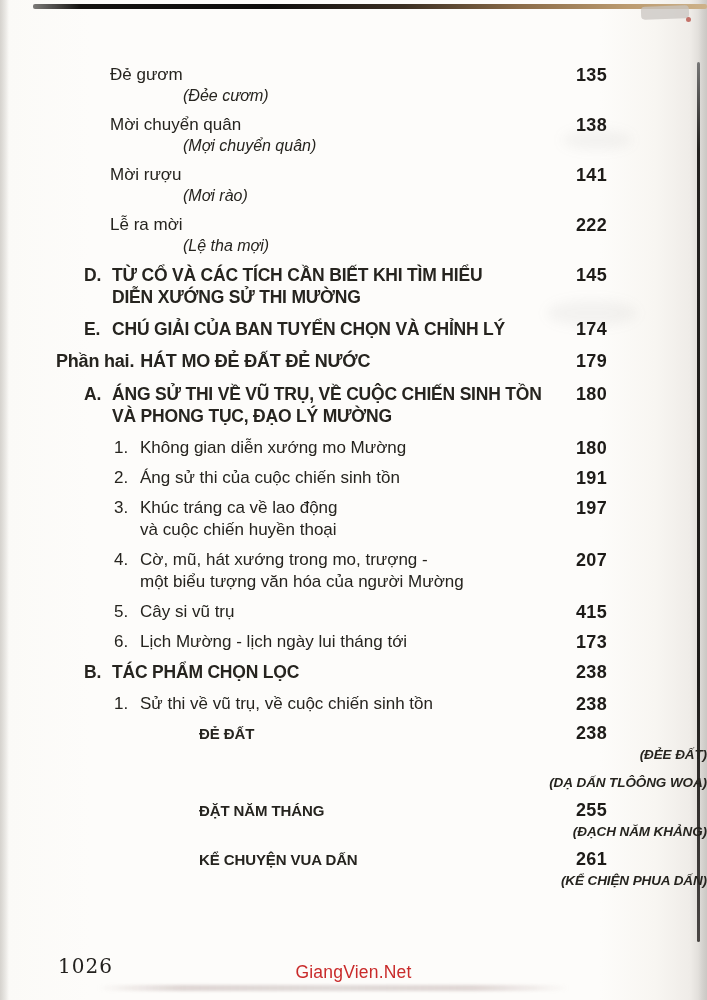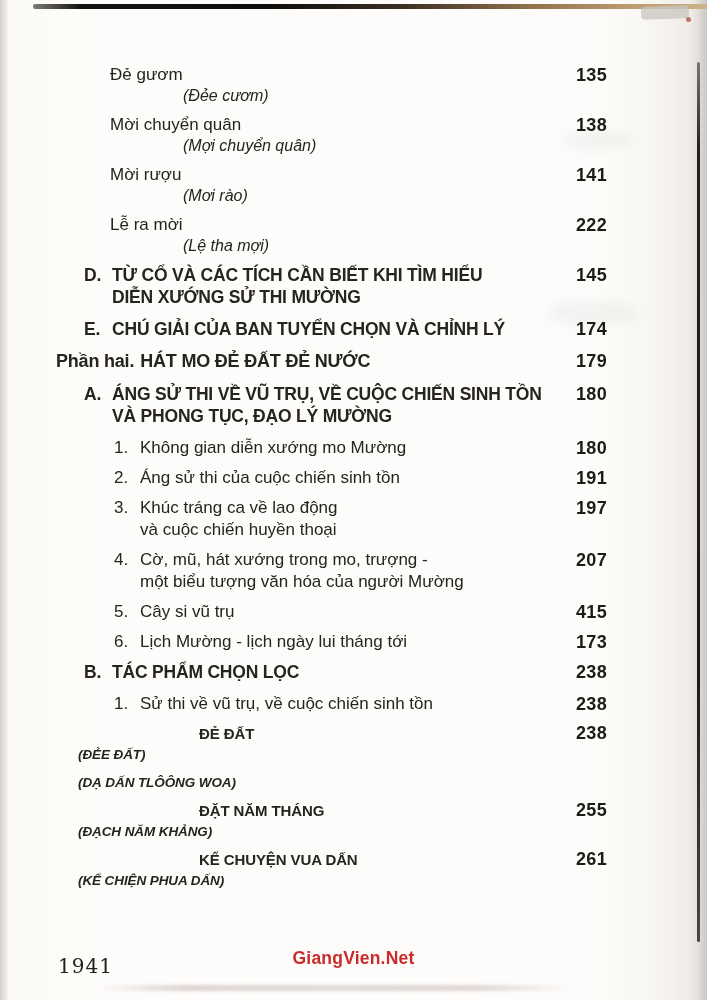--- a/index.html
+++ b/index.html
@@ -85,32 +85,32 @@
   .entry.part{margin:6px 0 11px 0;font-weight:bold;}
   .entry.part .ln{padding-left:56px;font-size:18px;letter-spacing:-.2px;}
   .entry.part .ln .prefix{margin-right:6px;min-width:0;}
 
   .entry.num .ln{padding-left:114px;}
   .entry.num .ln .prefix{min-width:26px;}
   .entry.num .ln.cont{padding-left:140px;}
 
   .entry.work-caps{font-weight:bold;margin-bottom:8px;}
   .entry.work-caps .ln{padding-left:199px;font-size:15px;line-height:21px;letter-spacing:-.1px;}
-  .entry.work-caps .pron-ln{padding-left:78px;line-height:19px;}
+  .entry.work-caps .pron-ln{padding-left:78px;line-height:19px;text-align:right;}
   .entry.work-caps .pron{font-size:13.5px;}
 
   
   .folio{
     position:absolute;left:58px;bottom:22px;
     font-family:"DejaVu Serif", serif;
     font-size:20px;color:#23211e;letter-spacing:1px;
   }
   .watermark{
-    position:absolute;left:50%;bottom:31px;transform:translateX(-50%);
-    font-size:17.5px;color:#c92b2b;letter-spacing:.2px;font-weight:bold;
+    position:absolute;left:50%;bottom:17px;transform:translateX(-50%);
+    font-size:17.5px;color:#c92b2b;letter-spacing:.2px;
   }
 </style>
 </head>
 <body>
 
 <div class="page">
   <div class="edge-top"></div>
   <div class="edge-left-strip"></div>
   <div class="edge-right-line"></div>
   <div class="corner-tab"></div>
@@ -186,15 +186,15 @@
         <div class="ln"><span class="txt">ĐẶT NĂM THÁNG</span><span class="pg">255</span></div>
         <div class="ln pron-ln"><span class="pron">(ĐẠCH NĂM KHẢNG)</span></div>
       </div>
       <div class="entry work-caps">
         <div class="ln"><span class="txt">KỂ CHUYỆN VUA DẤN</span><span class="pg">261</span></div>
         <div class="ln pron-ln"><span class="pron">(KỂ CHIỆN PHUA DẤN)</span></div>
       </div>
     </div>
 
   <div class="bottom-smudge"></div>
-  <div class="folio">1941</div>
+  <div class="folio">1026</div>
   <div class="watermark">GiangVien.Net</div>
 </div>
 
 </body></html>

